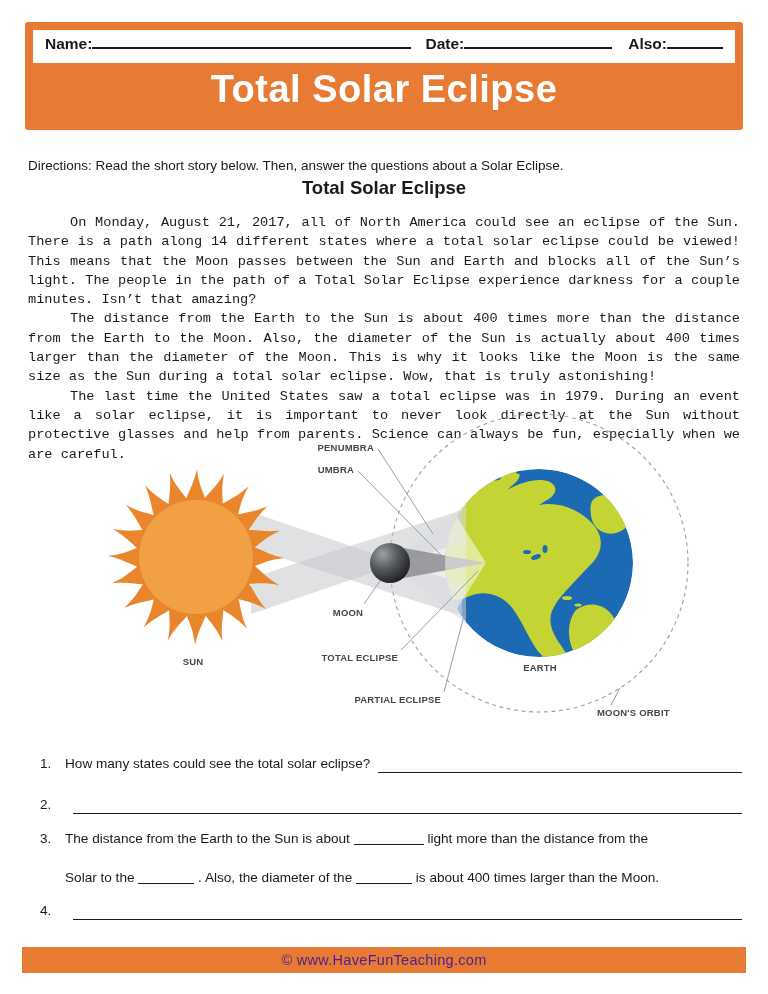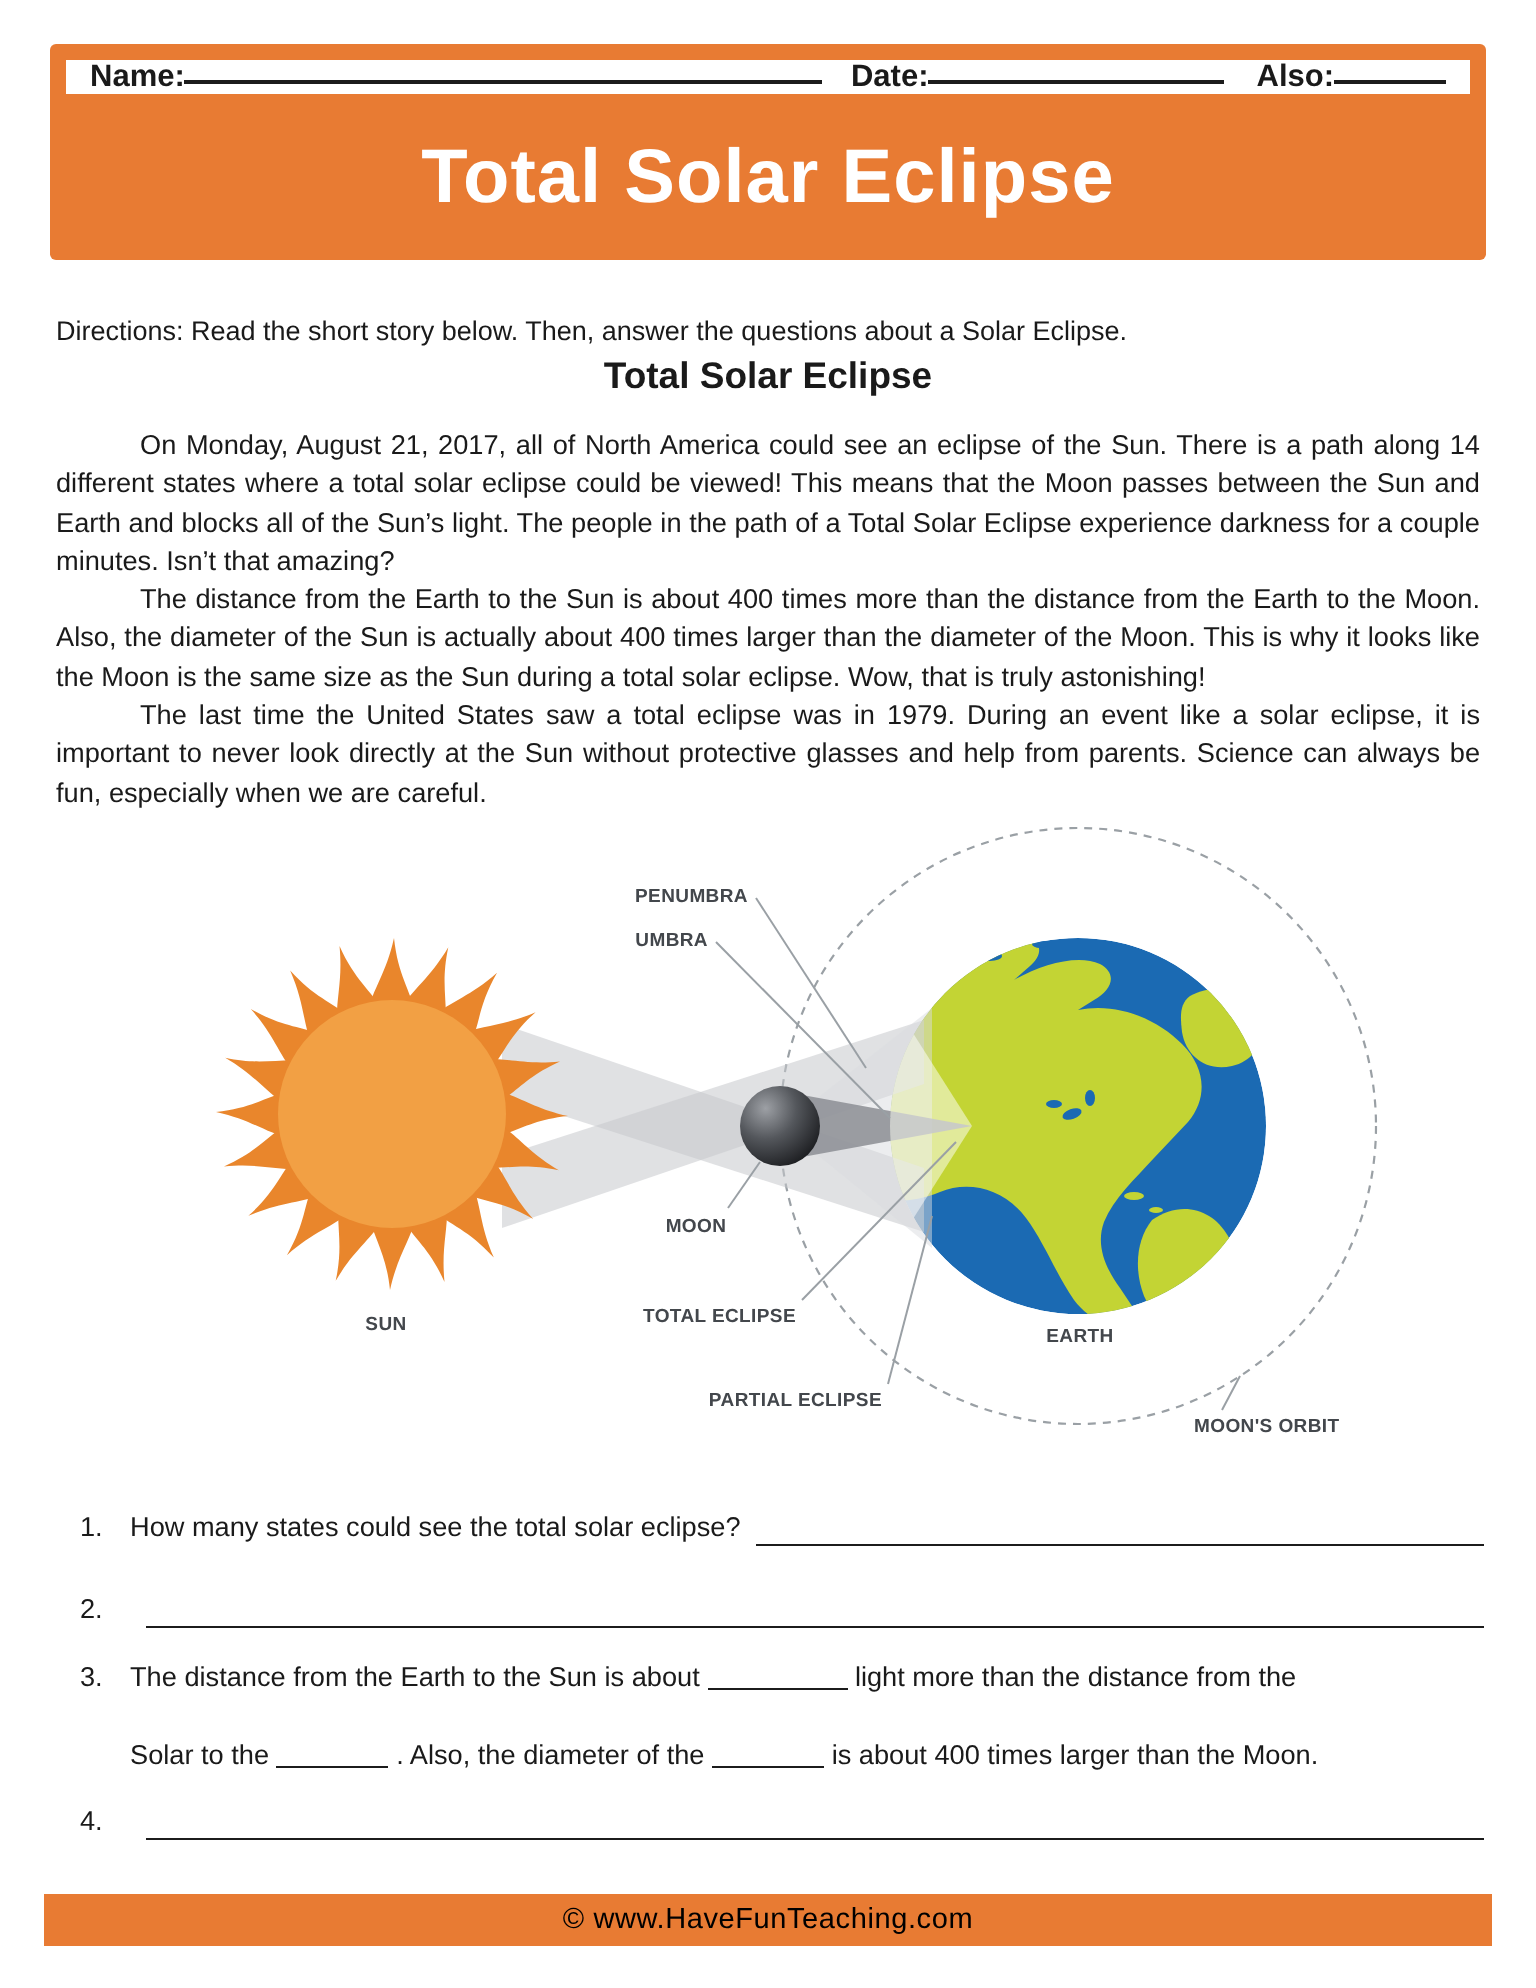--- a/index.html
+++ b/index.html
@@ -3,45 +3,45 @@
 <meta charset="utf-8">
 <style>
   html,body{margin:0;padding:0;}
   body{
     width:768px;height:994px;background:#ffffff;position:relative;
     font-family:"Liberation Sans",sans-serif;color:#1a1a1a;overflow:hidden;
   }
   .abs{position:absolute;}
   
   .header-box{left:25px;top:22px;width:718px;height:108px;border-radius:3px;}
-  .name-strip{position:absolute;left:8px;top:8px;right:8px;height:17px;background:#ffffff;
-    display:flex;align-items:flex-start;padding:0 12px 0 12px;box-sizing:border-box;}
+  .name-strip{position:absolute;left:8px;top:8px;right:8px;height:33px;background:#ffffff;
+    display:flex;align-items:center;padding:0 12px 0 12px;box-sizing:border-box;}
   .strip-label{font-weight:bold;font-size:15.5px;padding-bottom:5px;white-space:nowrap;}
   .strip-line{border-bottom:2px solid #1c1c1c;height:10px;margin-bottom:7px;}
   .line-name{flex:1;margin-right:14px;}
   .line-date{width:148px;margin-right:16px;}
   .line-score{width:56px;}
   .banner-title{position:absolute;left:0;right:0;top:46px;text-align:center;
     font-size:38px;font-weight:bold;color:#ffffff;letter-spacing:0.5px;}
   
   .directions{left:28px;top:158px;width:712px;font-size:13.5px;}
   .story{left:28px;top:177px;width:712px;}
   .story-title{text-align:center;font-size:18.5px;font-weight:bold;margin:0 0 14px 0;}
-  .story p{margin:0;font-size:13.6px;line-height:19.3px;text-align:justify;text-indent:42px;}
+  .story p{margin:0;font-size:13.6px;line-height:19.3px;text-align:justify;text-indent:42px;font-family:Liberation Mono, monospace;}
   
   .q{position:absolute;left:40px;width:702px;display:flex;align-items:flex-end;
     font-size:13.6px;line-height:18px;}
   .qnum{width:25px;flex:none;}
   .qtext{white-space:nowrap;text-align:center;}
   .qline{flex:1;border-bottom:1.4px solid #1c1c1c;height:12px;margin-left:8px;}
   .qbody{flex:1;white-space:nowrap;}
   .blank{display:inline-block;border-bottom:1.4px solid #1c1c1c;height:12px;vertical-align:-2px;}
   
   .footer-bar{left:22px;top:947px;width:724px;height:26px;text-align:center;
-    font-size:14.5px;line-height:26px;color:#000000;letter-spacing:0.3px;}
+    font-size:14.5px;line-height:26px;color:#4c1d95;letter-spacing:0.3px;}
   svg text{font-family:"Liberation Sans",sans-serif;}
 </style>
 </head>
 <body>
 
 <div class="abs header-box" style="background: rgb(232, 123, 51);">
   <div class="name-strip">
     <span class="strip-label">Name:</span>
     <span class="strip-line line-name"></span>
     <span class="strip-label">Date:</span>

